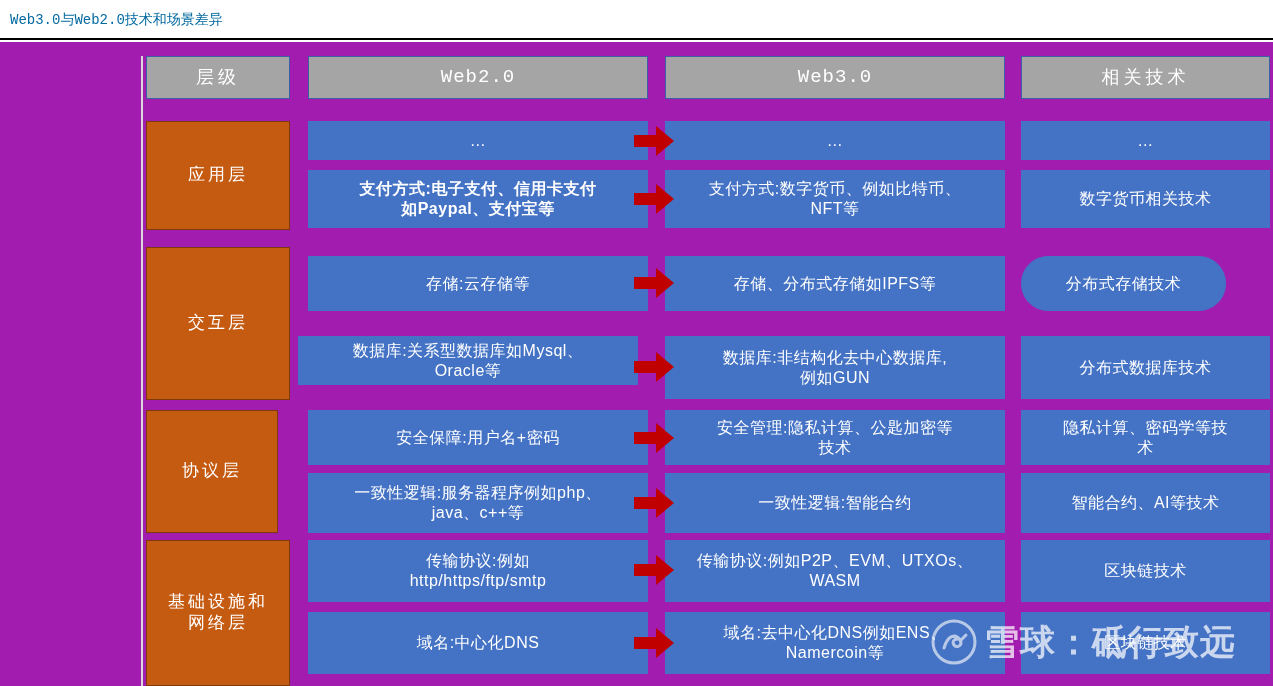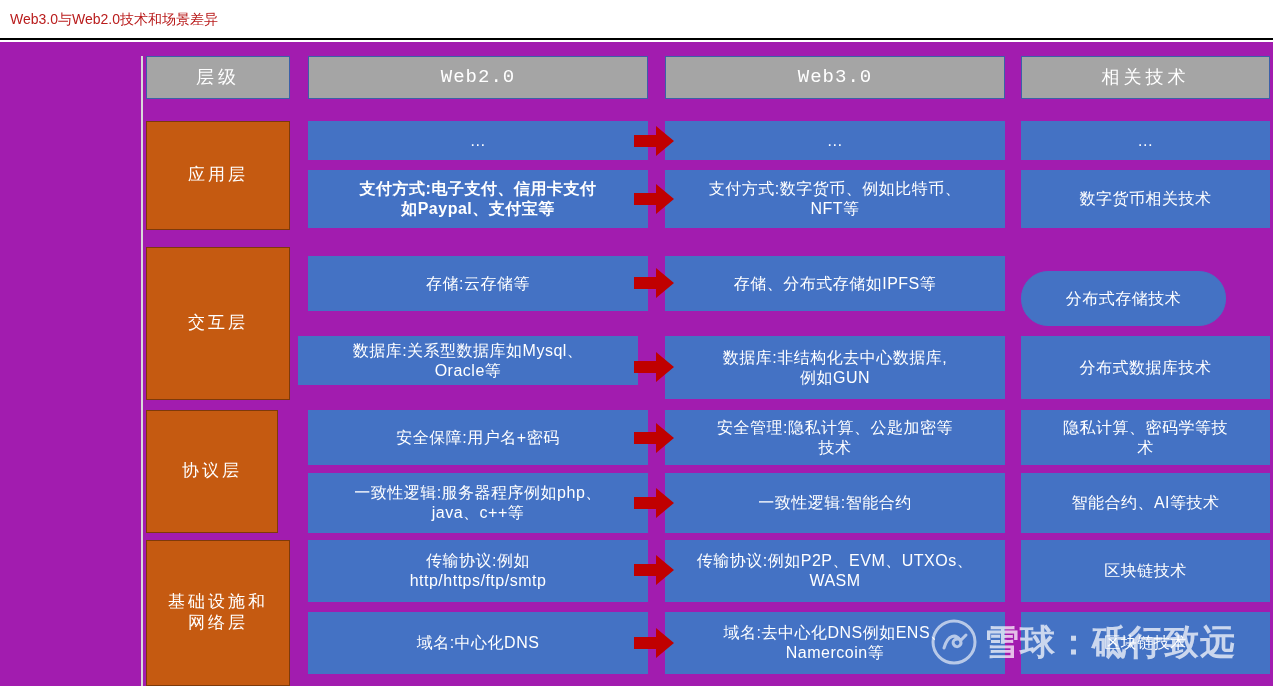--- a/index.html
+++ b/index.html
@@ -23,22 +23,22 @@
     height: 40px;
     border-bottom: 2px solid #000000;
     box-sizing: border-box;
     background: #ffffff;
   }
   #title-bar .title-text {
     position: absolute;
     left: 10px;
     top: 11px;
     font-size: 14px;
-    color: #b91c1c;
-    font-family: Liberation Sans, sans-serif;
+    color: #0369a1;
+    font-family: Liberation Mono, monospace;
     letter-spacing: 0px;
     white-space: nowrap;
   }
 
   
   #slide {
     position: absolute;
     left: 0;
     top: 42px;
     width: 1273px;
@@ -167,21 +167,21 @@
   <div class="arrow" style="left:634px; top:142px;">
     <svg viewBox="0 0 40 30" preserveAspectRatio="none">
       <polygon points="0,9 22,9 22,0 40,15 22,30 22,21 0,21" fill="#C00000"></polygon>
     </svg>
   </div>
 
   <div class="box layer" style="left:146px; top:205px; width:144px; height:153px;">交互层</div>
 
   <div class="box cell" style="left:308px; top:214px; width:340px; height:55px;">存储:云存储等</div>
   <div class="box cell" style="left:665px; top:214px; width:340px; height:55px;">存储、分布式存储如IPFS等</div>
-  <div class="box cell" style="left:1021px; top:229px; width:205px; height:55px;border-radius:27px;">分布式存储技术</div>
+  <div class="box cell" style="left:1021px; top:214px; width:205px; height:55px;border-radius:27px;">分布式存储技术</div>
 
   <div class="arrow" style="left:634px; top:226px;">
     <svg viewBox="0 0 40 30" preserveAspectRatio="none">
       <polygon points="0,9 22,9 22,0 40,15 22,30 22,21 0,21" fill="#C00000"></polygon>
     </svg>
   </div>
 
   <div class="box cell" style="left:298px; top:294px; width:340px; height:49px;">数据库:关系型数据库如Mysql、
 Oracle等</div>
   <div class="box cell" style="left:665px; top:294px; width:340px; height:63px;">数据库:非结构化去中心数据库,

